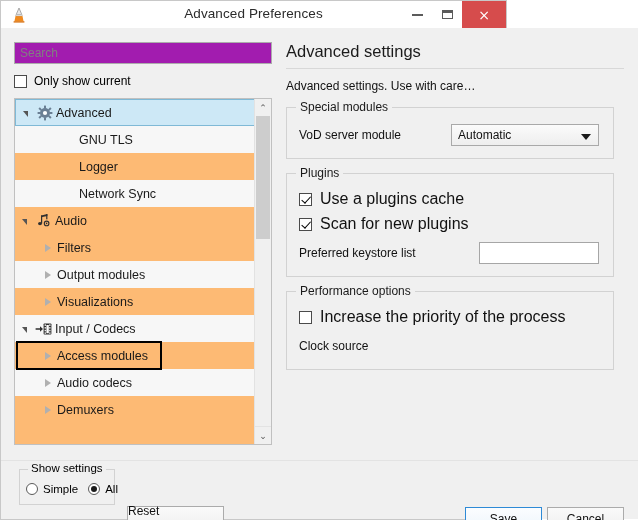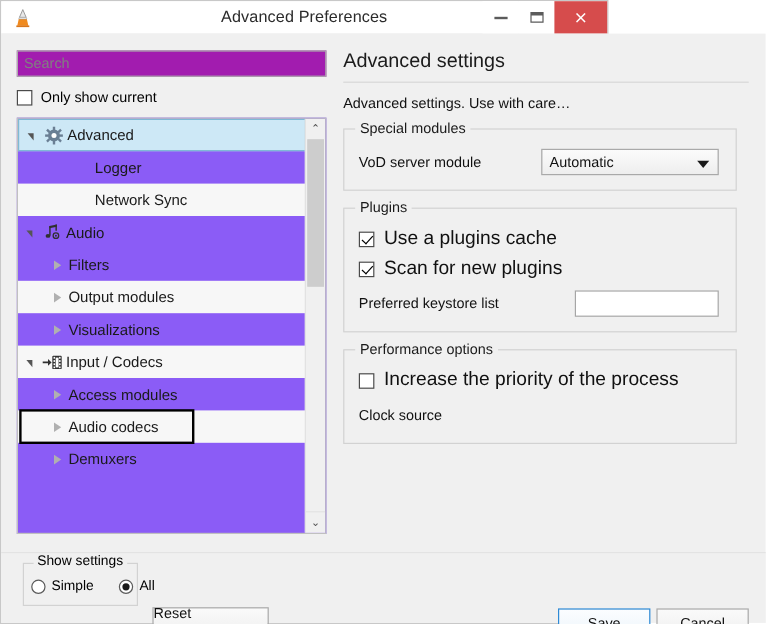--- a/index.html
+++ b/index.html
@@ -154,21 +154,21 @@
   }
 
   
   .tree-wrap {
     position: relative;
     margin-top: 9px;
     width: 258px;
     height: 347px;
     box-sizing: border-box;
     border: 1px solid #c0c0c0;
-    background: #8b5cf6;
+    background: #fdba74;
     overflow: hidden;
   }
   .tree-list {
     position: absolute;
     left: 0;
     top: 0;
     width: 240px;
   }
   .tree-row {
     position: relative;
@@ -378,21 +378,21 @@
     background: #f0f0f0;
     padding: 0 3px;
     font-size: 11.5px;
   }
   .radios {
     position: absolute;
     left: 6px;
     top: 13px;
     display: flex;
     align-items: center;
-    gap: 21px;
+    gap: 10px;
   }
   .radio-item { display: flex; align-items: center; }
   .rb {
     width: 12px;
     height: 12px;
     border-radius: 50%;
     border: 1px solid #5a5a5a;
     background: #fff;
     box-sizing: border-box;
     display: inline-flex;
@@ -503,20 +503,24 @@
                     <rect x="2.2" y="2.6" width="2" height="3" transform="rotate(-45 3.2 4.1)"></rect>
                     <rect x="11.8" y="10.4" width="2" height="3" transform="rotate(-45 12.8 11.9)"></rect>
                     <rect x="11.8" y="2.6" width="2" height="3" transform="rotate(45 12.8 4.1)"></rect>
                     <rect x="2.2" y="10.4" width="2" height="3" transform="rotate(45 3.2 11.9)"></rect>
                     <circle cx="8" cy="8" r="5"></circle>
                   </g>
                   <circle cx="8" cy="8" r="2.1" fill="#ffffff"></circle>
                 </svg>
               </span>
               <span class="tlabel">Advanced</span>
+            </div>
+            <div class="tree-row alt leaf-nochild">
+              <span class="expander"></span>
+              <span class="tlabel">GNU TLS</span>
             </div>
             <div class="tree-row leaf-nochild">
               <span class="expander"></span>
               <span class="tlabel">Logger</span>
             </div>
             <div class="tree-row alt leaf-nochild">
               <span class="expander"></span>
               <span class="tlabel">Network Sync</span>
             </div>
             <div class="tree-row">

